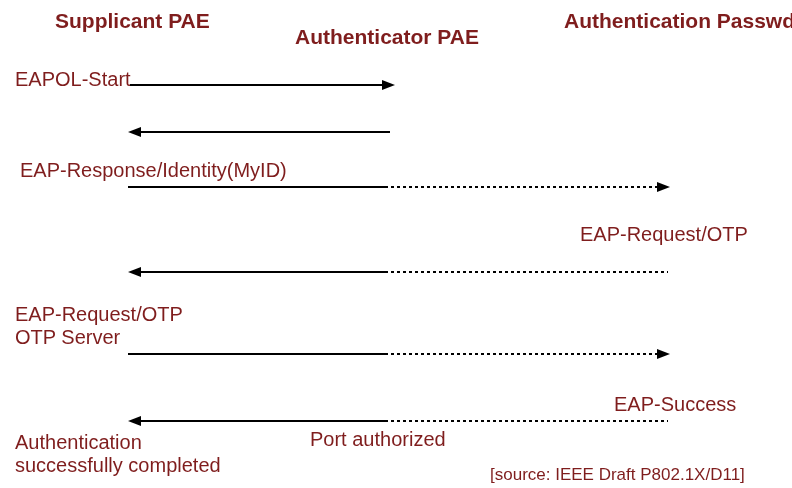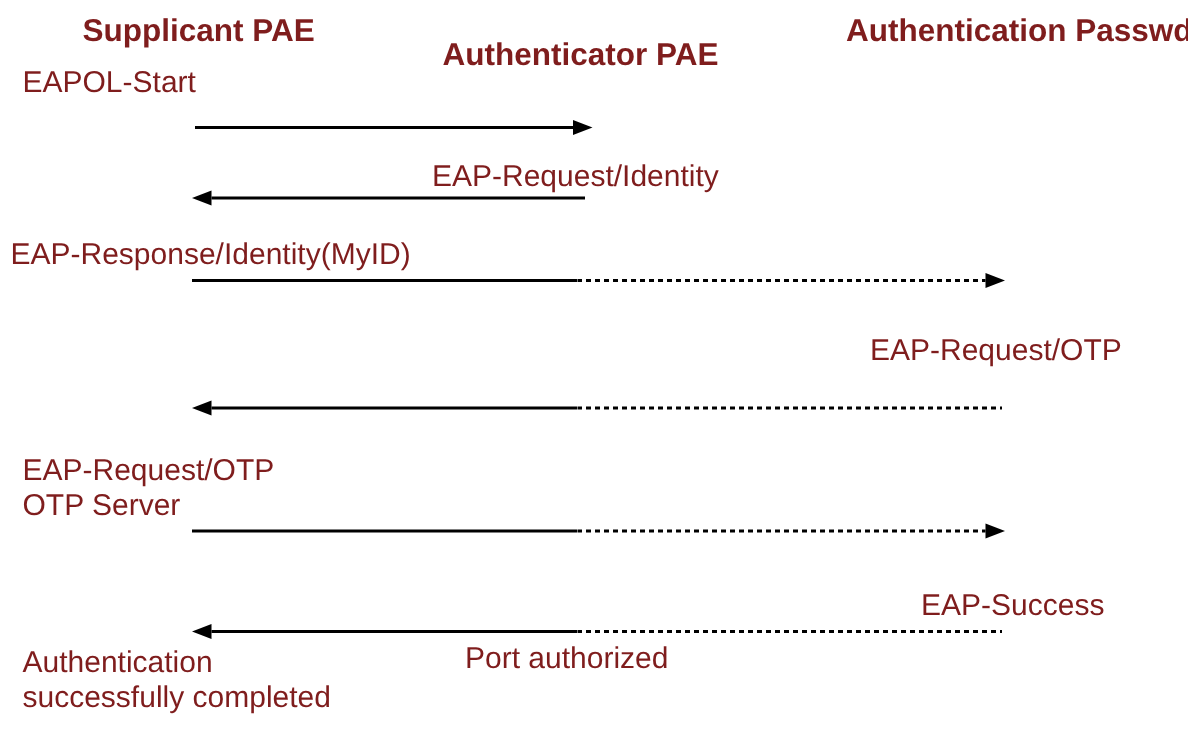--- a/index.html
+++ b/index.html
@@ -57,29 +57,28 @@
 </style>
 </head>
 <body>
 
 <div class="canvas">
 
   <div class="hdr" style="left:55px;">Supplicant PAE</div>
   <div class="hdr" style="left:295px;margin-top:16px;">Authenticator PAE</div>
   <div class="hdr" style="left:564px;">Authentication Passwd</div>
 
-  <div class="lbl" style="left:15px; top:44px;text-align:center;">EAPOL-Start</div>
+  <div class="lbl" style="left:15px; top:68px;text-align:center;">EAPOL-Start</div>
   <div class="line-solid" style="left:130px; top:84px; width:252px;"></div>
   <div class="arrow-right" style="left:382px; top:80px;"></div>
 
-  <div class="lbl" style="left:288px; top:107px;">EAP-Request/Identity</div>
   <div class="arrow-left" style="left:128px; top:127px;"></div>
   <div class="line-solid" style="left:141px; top:131px; width:249px;"></div>
 
-  <div class="lbl" style="left:7px; top:159px;">EAP-Response/Identity(MyID)</div>
+  <div class="lbl" style="left:20px; top:159px;">EAP-Response/Identity(MyID)</div>
   <div class="line-solid" style="left:128px; top:186px; width:257px;"></div>
   <div class="line-dashed" style="left:385px; top:186px; width:272px;"></div>
   <div class="arrow-right" style="left:657px; top:182px;"></div>
 
   <div class="lbl" style="left:580px; top:223px;">
     <div>EAP-Request/OTP</div>
   </div>
   <div class="arrow-left" style="left:128px; top:267px;"></div>
   <div class="line-solid" style="left:141px; top:271px; width:244px;"></div>
   <div class="line-dashed" style="left:385px; top:271px; width:283px;"></div>
@@ -95,14 +94,15 @@
   <div class="lbl" style="left:580px; top:393px;margin-left:34px;">EAP-Success</div>
   <div class="arrow-left" style="left:128px; top:416px;"></div>
   <div class="line-solid" style="left:141px; top:420px; width:244px;"></div>
   <div class="line-dashed" style="left:385px; top:420px; width:283px;"></div>
 
   <div class="lbl" style="left:15px; top:431px;">
     <div>Authentication</div>
     <div>successfully completed</div>
   </div>
   <div class="lbl" style="left:310px; top:428px;">Port authorized</div>
+  <div class="src" style="left:490px; top:465px;">[source: IEEE Draft P802.1X/D11]</div>
 
 </div>
 
 </body></html>

